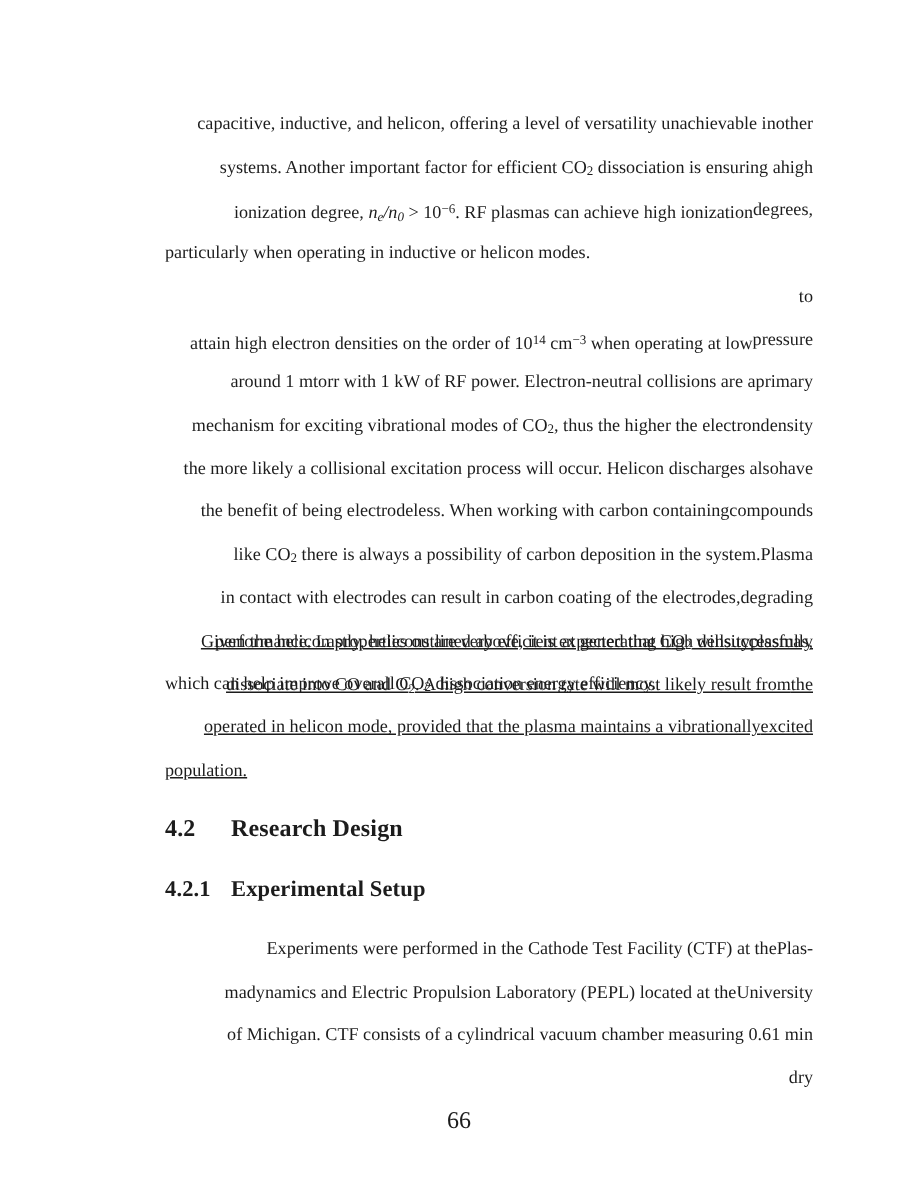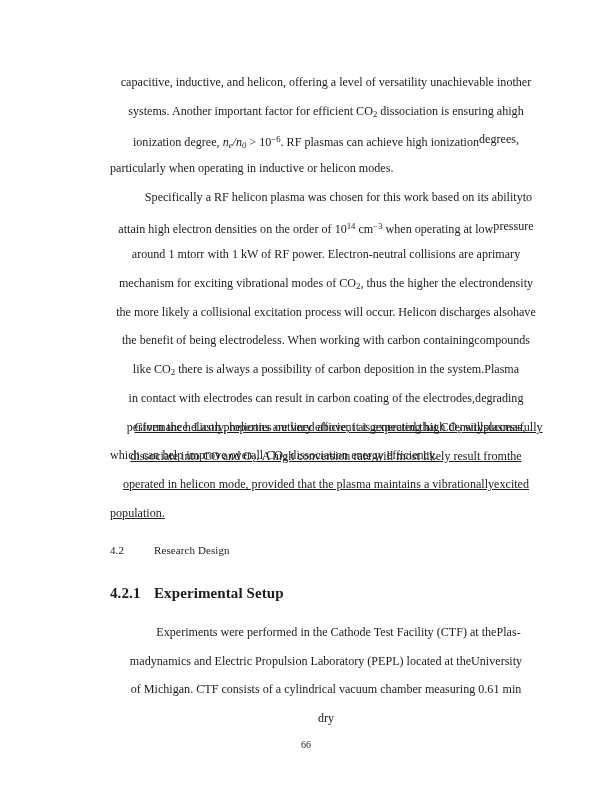--- a/index.html
+++ b/index.html
@@ -25,31 +25,31 @@
   
   .line {
     display: block;
     white-space: nowrap;
     height: 28.7px;
     line-height: 28.7px;
     font-size: 12.1px;
   }
   .line.just {
     display: flex;
-    justify-content: center;
+    justify-content: flex-end;
     white-space: nowrap;
   }
   .line.just > span { white-space: pre; }
   .line.indent { padding-left: 25px; }
   .line.indent.just { padding-left: 25px; }
 
   h2.sec {
     margin: 0;
-    font-size: 11px;
-    font-weight: normal;
+    font-size: 16px;
+    font-weight: bold;
     letter-spacing: 0.1px;
   }
   h3.subsec {
     margin: 0;
     font-size: 15px;
     font-weight: bold;
     letter-spacing: 0.1px;
   }
   .sec-num { display: inline-block; min-width: 44px; }
   .subsec-num { display: inline-block; min-width: 44px; }
@@ -64,21 +64,21 @@
   .blk-sec { position: absolute; left: 0; top: 476px; width: 432px; }
   .blk-subsec { position: absolute; left: 0; top: 517px; width: 432px; }
   .blk-4 { position: absolute; left: 0; top: 550px; width: 432px; }
 
   .pagenum {
     position: absolute;
     left: 0;
     right: 0;
     top: 739px;
     text-align: center;
-    font-size: 10px;
+    font-size: 16px;
     font-family: "Liberation Serif", "DejaVu Serif", serif;
     color: #1c1c1c;
   }
 </style>
 </head>
 <body>
 
 <div class="page">
   <div class="content">
 
@@ -93,21 +93,20 @@
       </div>
       <div class="line just">
         <span><span>ionization degree, </span><span class="mathit">n</span><sub class="mathit">e</sub><span class="mathit">/</span><span class="mathit">n</span><sub class="mathit">0</sub><span> &gt; 10</span><sup>−6</sup><span>. RF plasmas can achieve high ionization</span></span>
           <span>degrees,</span>
       </div>
       <div class="line">particularly when operating in inductive or helicon modes.</div>
     </div>
 
     <div class="blk-2">
       <div class="line just indent">
-        <span>Specifically a RF helicon plasma was chosen for this work based on its ability</span>
           <span>to</span>
       </div>
       <div class="line just">
         <span><span>attain high electron densities on the order of 10</span><sup>14</sup><span> cm</span><sup>−3</sup><span> when operating at low</span></span>
           <span>pressure</span>
       </div>
       <div class="line just">
         <span>around 1 mtorr with 1 kW of RF power. Electron-neutral collisions are a</span>
           <span>primary</span>
       </div>

